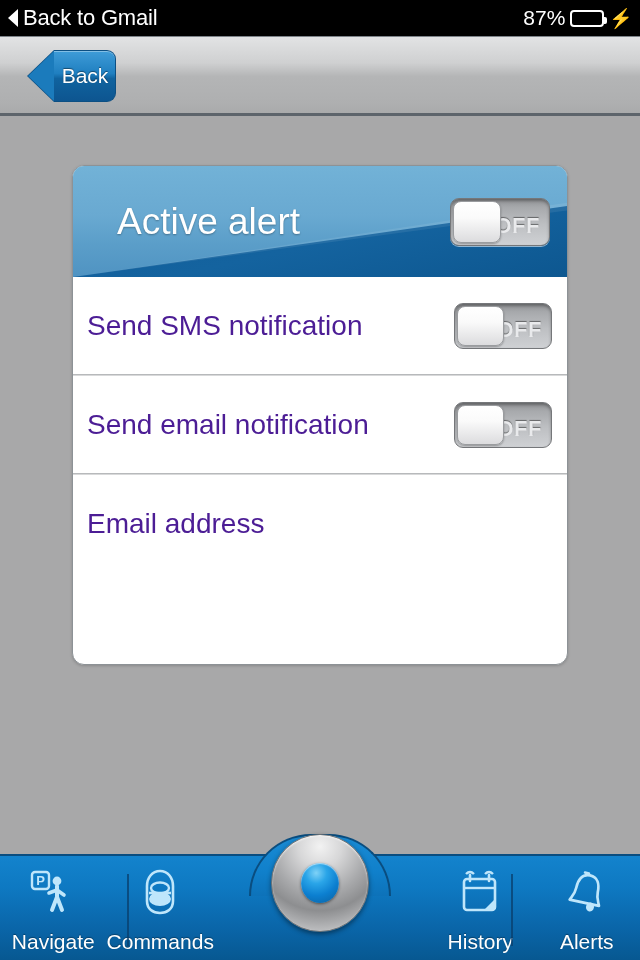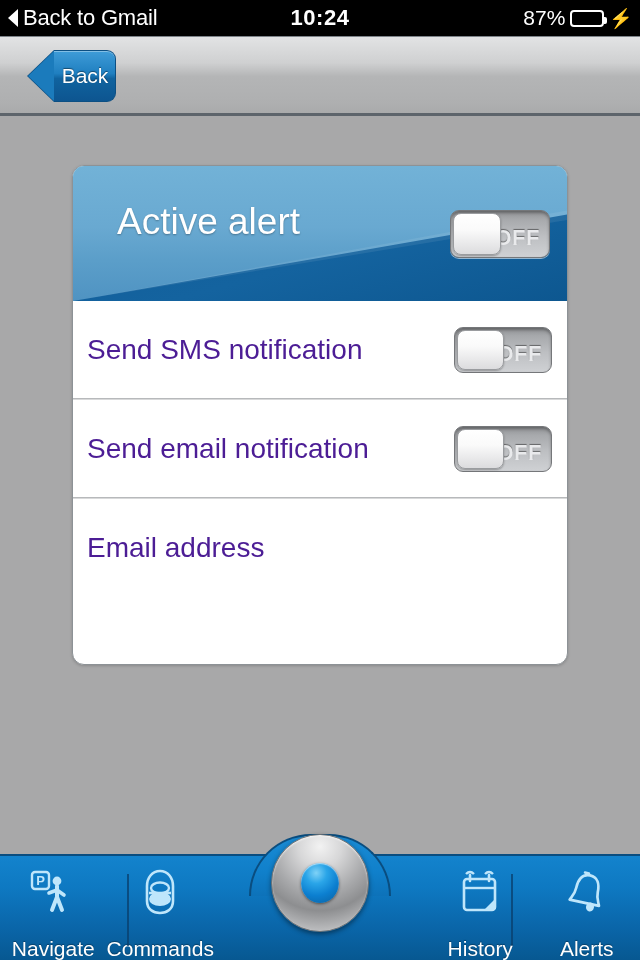--- a/index.html
+++ b/index.html
@@ -107,21 +107,21 @@
     width:496px; height:500px;
     background:#fff;
     border:1px solid #8d9296;
     border-radius:12px;
     overflow:hidden;
     box-shadow:0 1px 3px rgba(0,0,0,0.18);
   }
 
   #card-header {
     position:relative;
-    height:135px;
+    height:111px;
     background:linear-gradient(to bottom,#72b2d7 0%,#69a9d1 45%,#5b9ec9 70%,#4f93c2 100%);
     overflow:hidden;
   }
   
   #card-header .swoosh {
     position:absolute; left:0; bottom:0;
     width:100%; height:100%;
     background:linear-gradient(to bottom right,#0f5a96 0%,#14639f 60%,#0d5790 100%);
     clip-path:polygon(0% 100%, 100% 36%, 100% 100%);
   }
@@ -212,21 +212,21 @@
   .tab {
     position:relative;
     width:128px; height:106px;
     display:flex; flex-direction:column;
     align-items:center; justify-content:flex-start;
     padding-top:10px;
     cursor:pointer; z-index:4;
   }
   .tab-label {
     color:#fff; font-size:21px;
-    margin-top:19px;
+    margin-top:12px;
     text-shadow:0 -1px 1px rgba(0,0,0,0.35);
   }
   .tab-icon { height:52px; display:flex; align-items:center; justify-content:center; }
   .tab-divider {
     position:absolute;
     width:2px; height:72px; top:18px;
     background:#0a3f6c; opacity:0.75; z-index:5;
   }
   #div-1 { left:127px; }
   #div-2 { left:511px; }
@@ -254,21 +254,20 @@
 </head>
 <body>
 
 <div id="screen">
 
   <div id="status-bar">
     <div id="status-back">
       <span class="sb-arrow"></span>
       <span>Back to Gmail</span>
     </div>
-    <div id="status-time">10:24</div>
     <div id="status-right">
       <span id="battery-pct">87%</span>
       <span class="battery-shell">
         <span class="battery-fill" style="width: 87%; background: rgb(76, 217, 100);"></span>
       </span>
       <span class="bolt">⚡</span>
     </div>
   </div>
 
   <div id="nav-bar">

